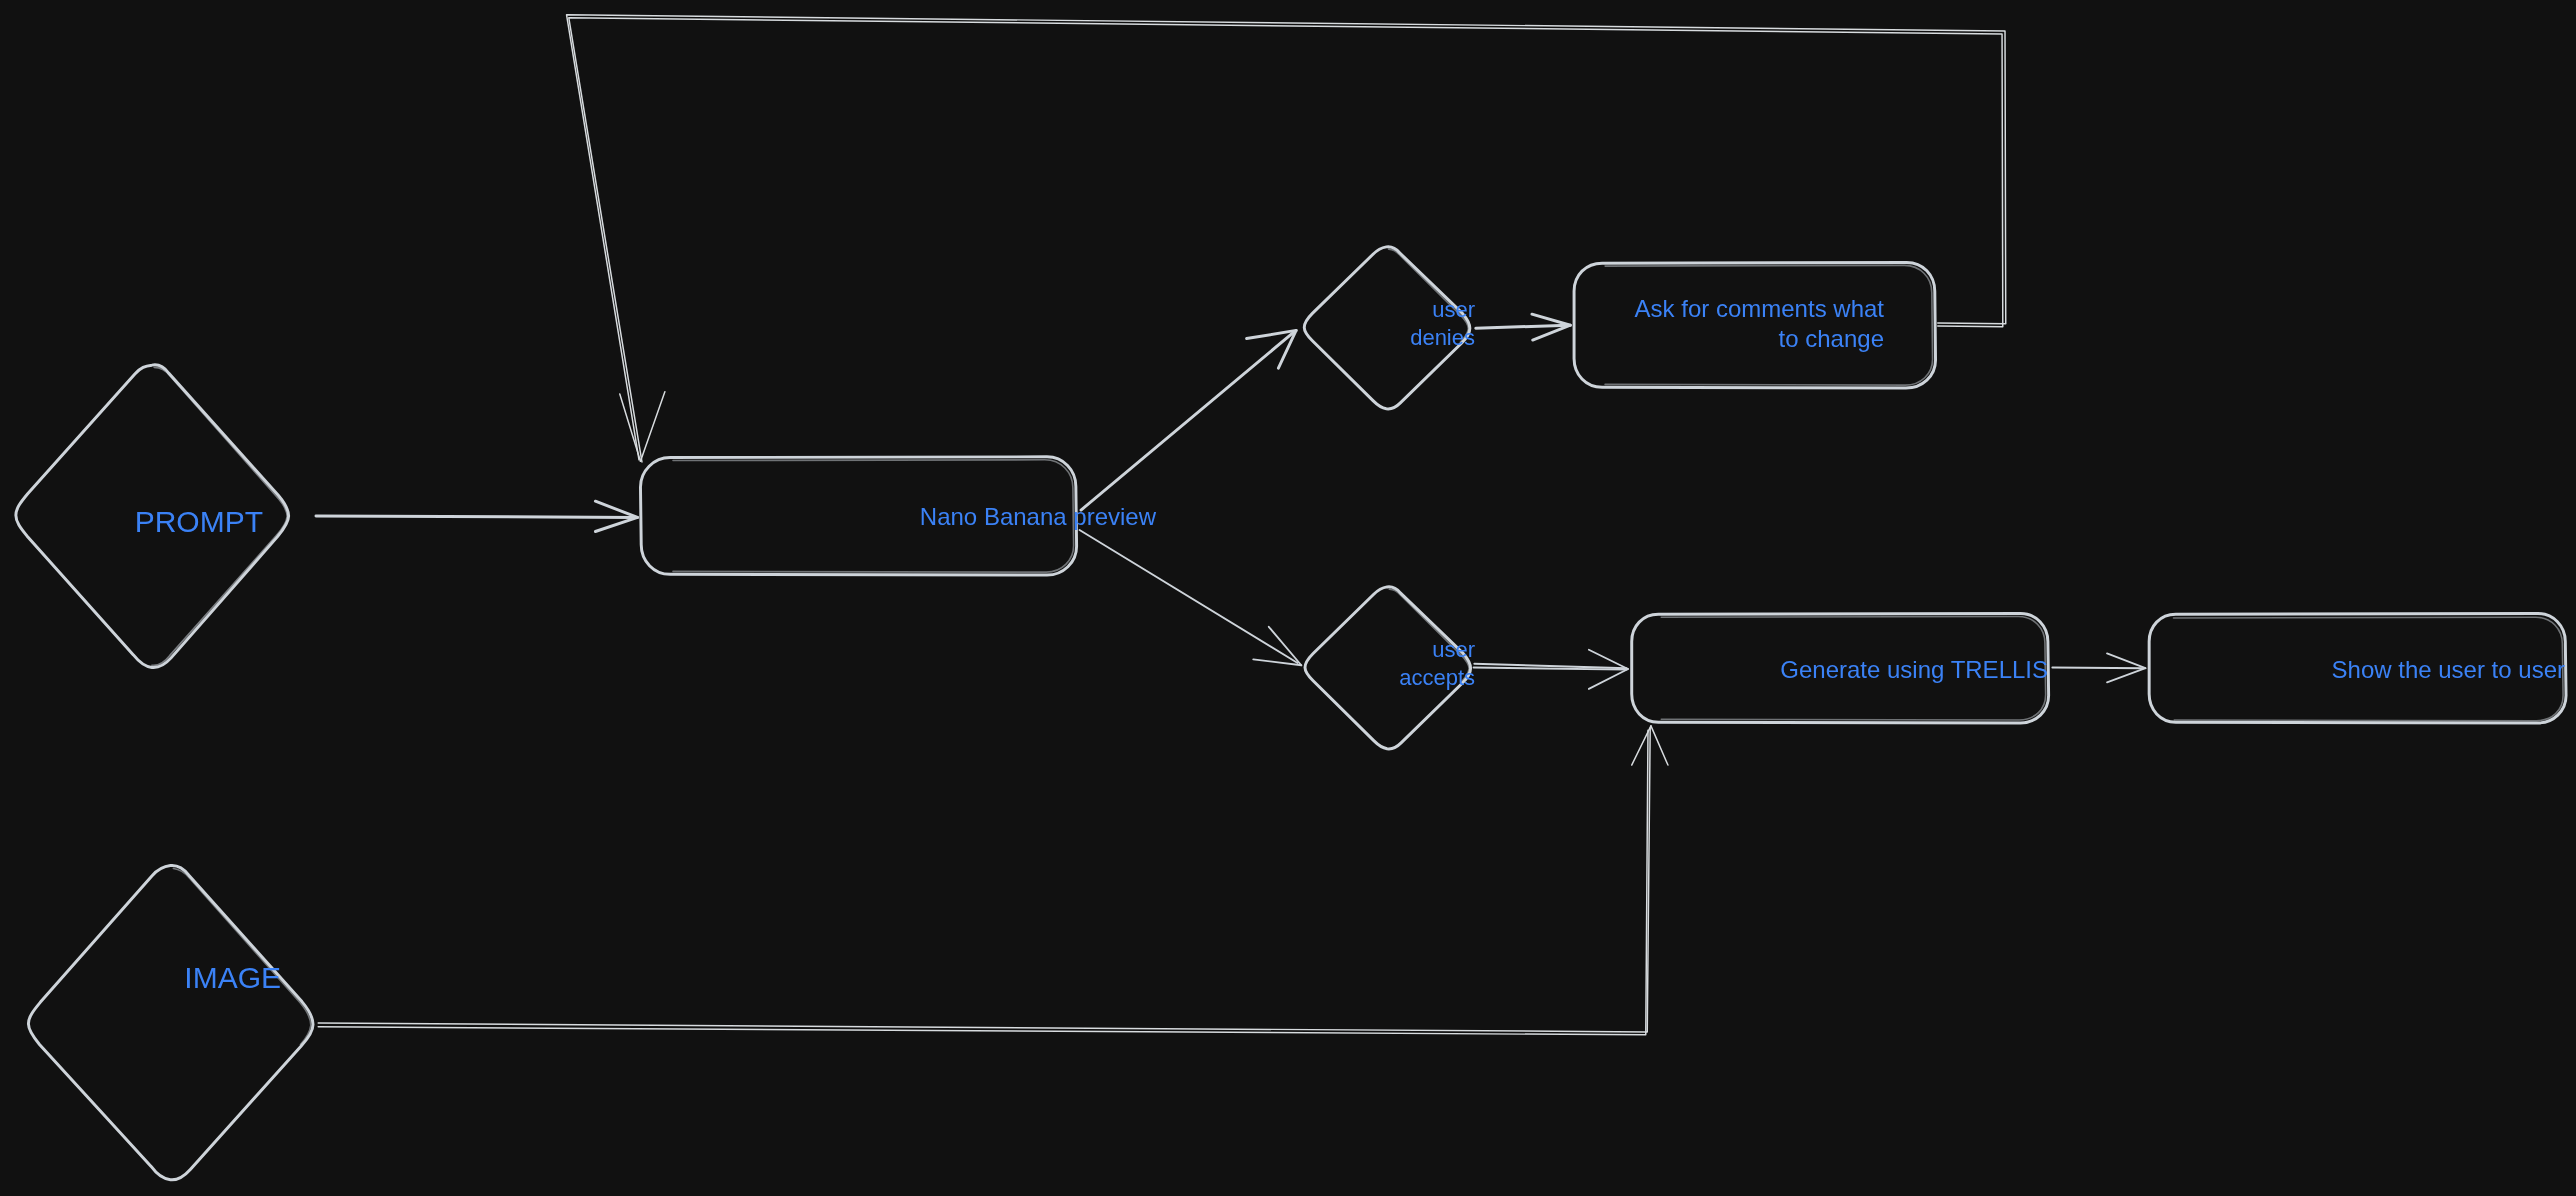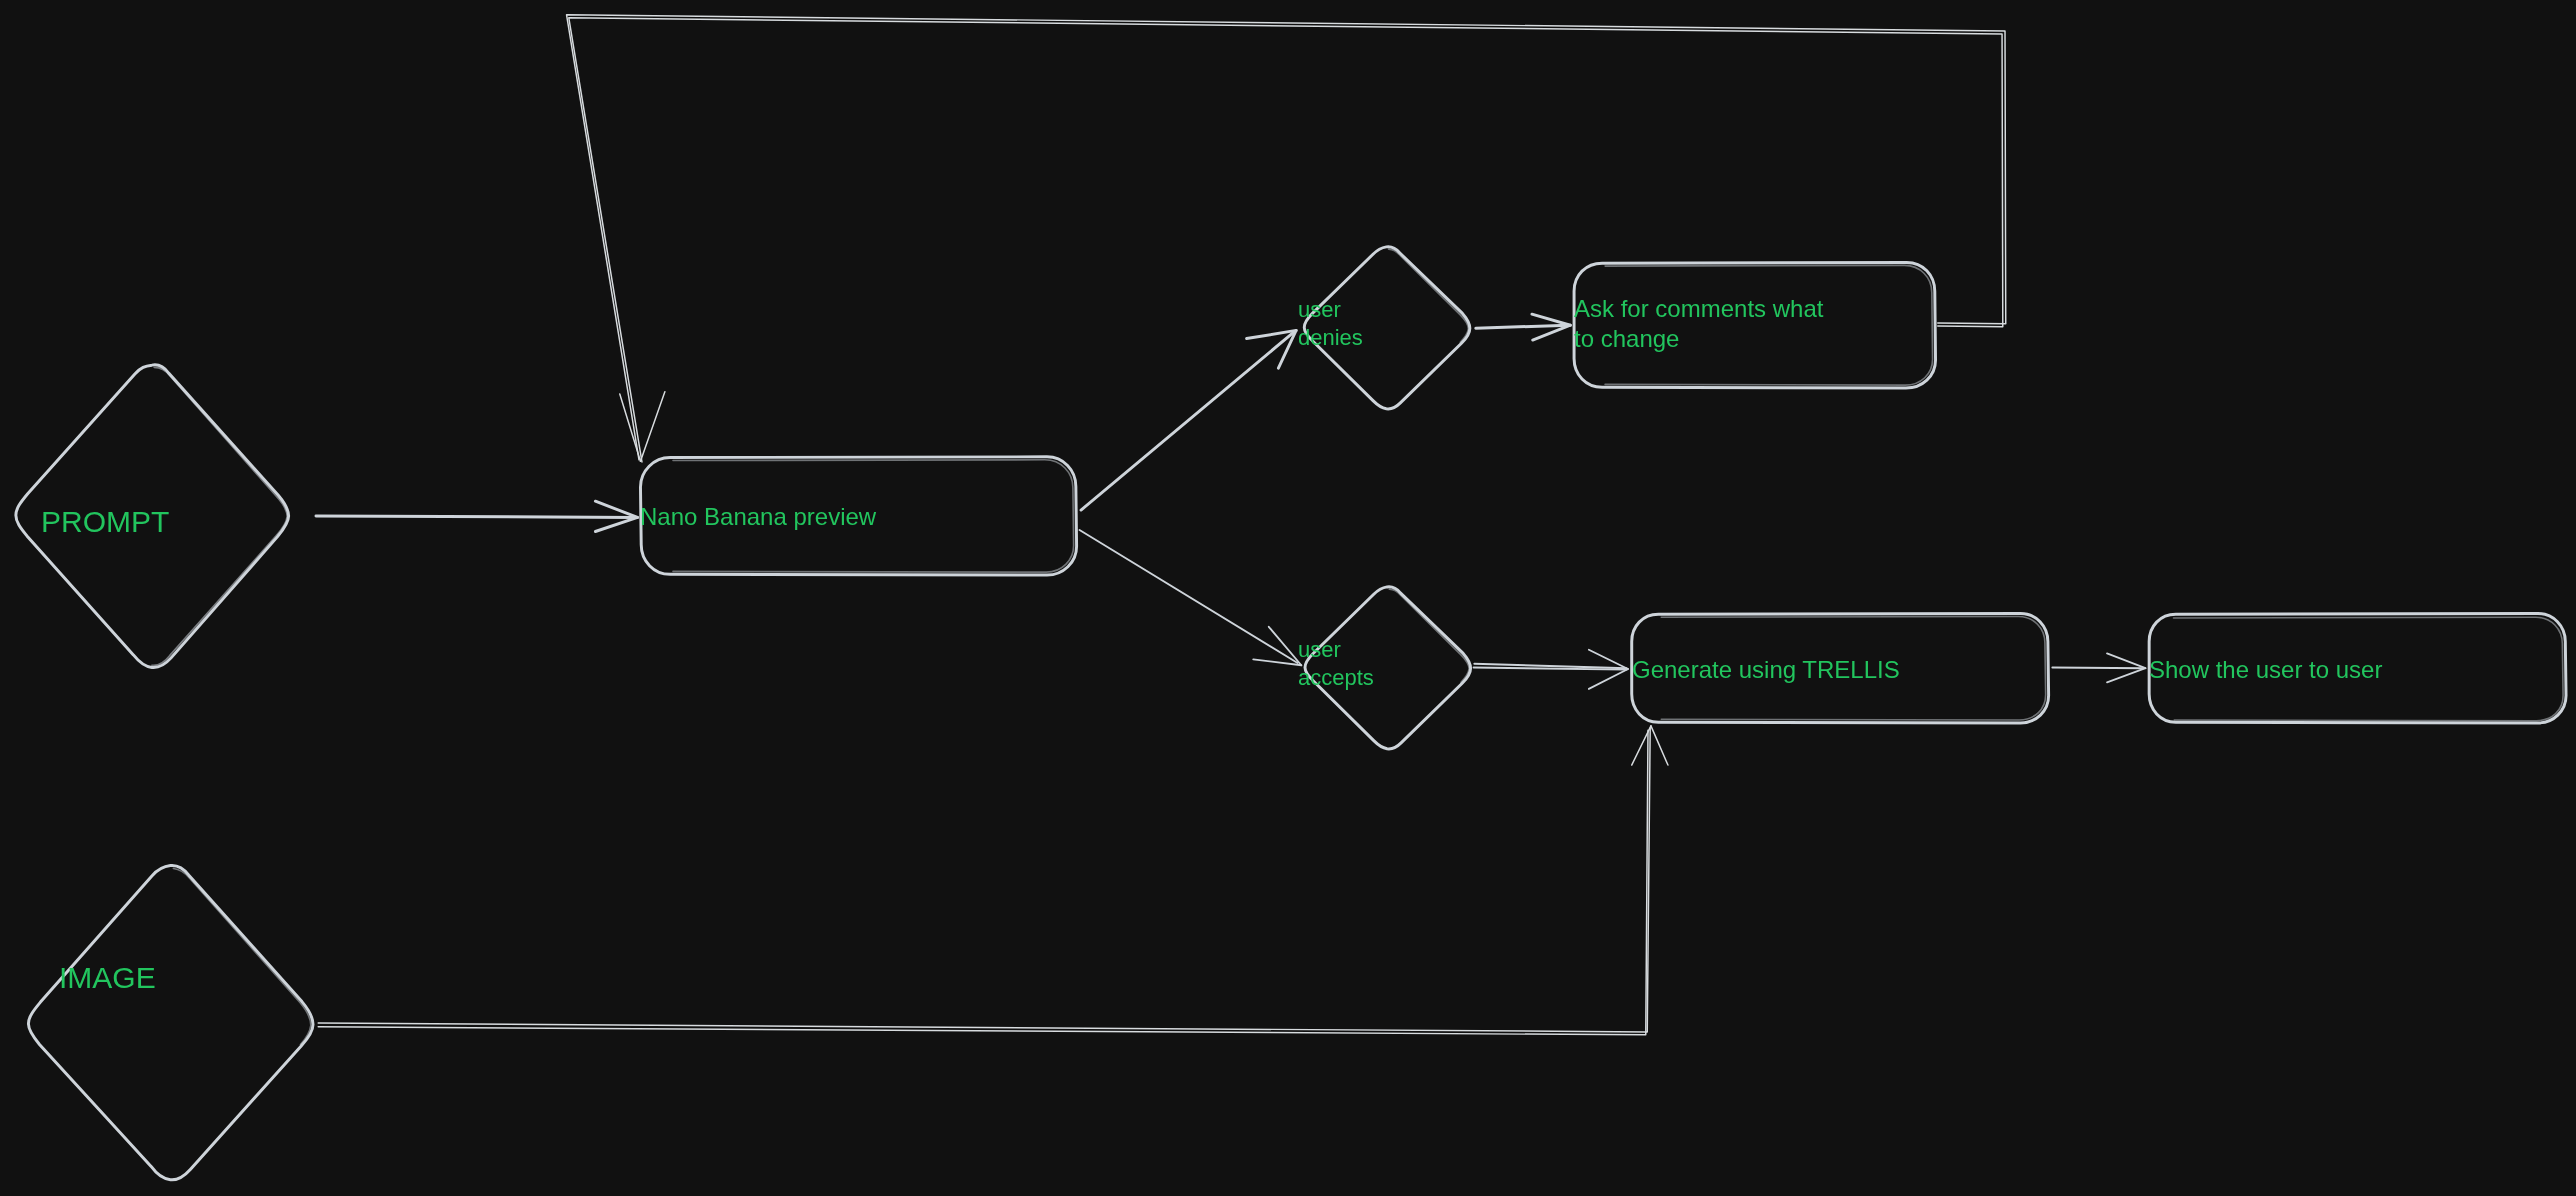--- a/index.html
+++ b/index.html
@@ -49,22 +49,22 @@
   }
   .edge-hair {
     fill: none;
     stroke: #d8dcdf;
     stroke-width: 2;
     stroke-linecap: round;
     stroke-linejoin: round;
   }
   .node-label {
     position: absolute;
-    color: #22c55e;
-    text-align: left;
+    color: #3b82f6;
+    text-align: right;
     line-height: 1.25;
     white-space: pre-line;
     pointer-events: none;
     -webkit-font-smoothing: antialiased;
   }
   .lbl-diamond-big { font-size: 30px; }
   .lbl-diamond-small { font-size: 22px; }
   .lbl-box { font-size: 24px; }
 </style>
 </head>

